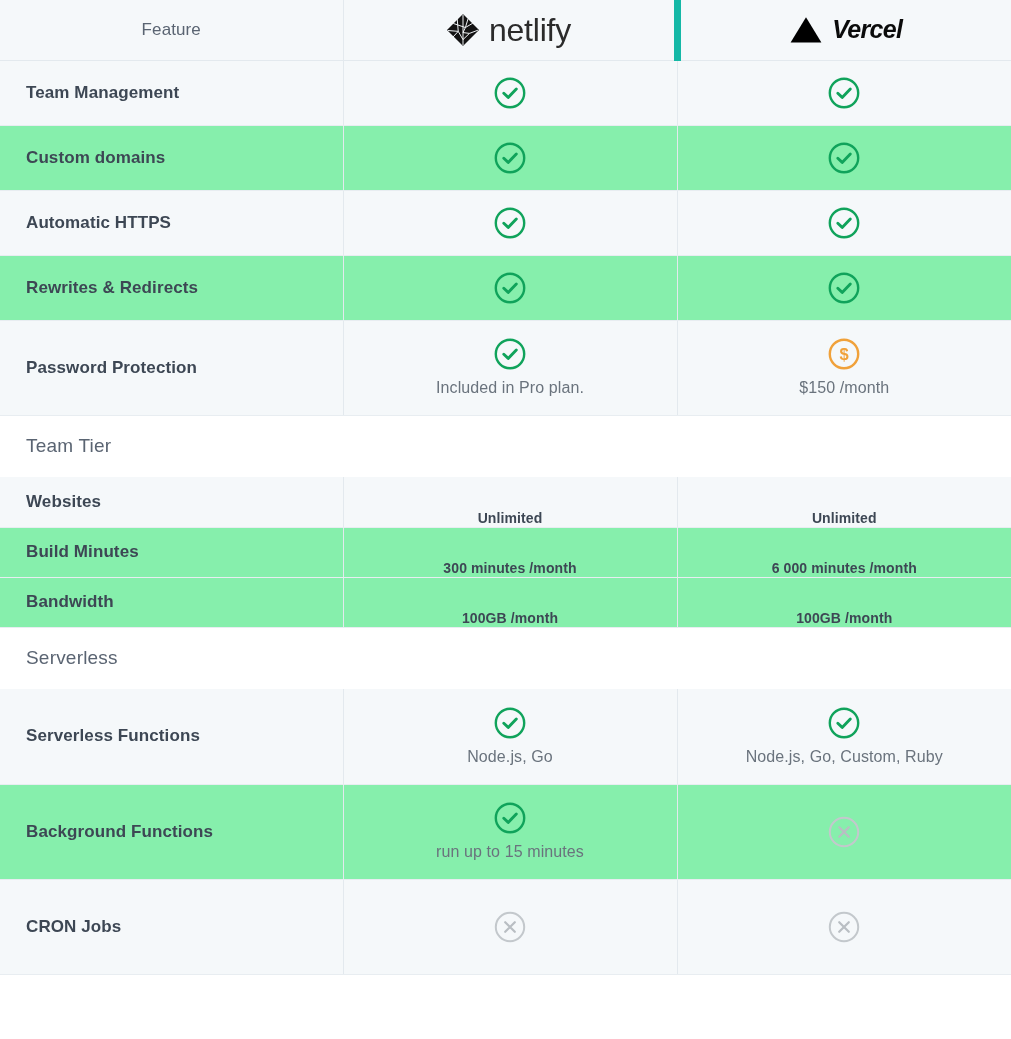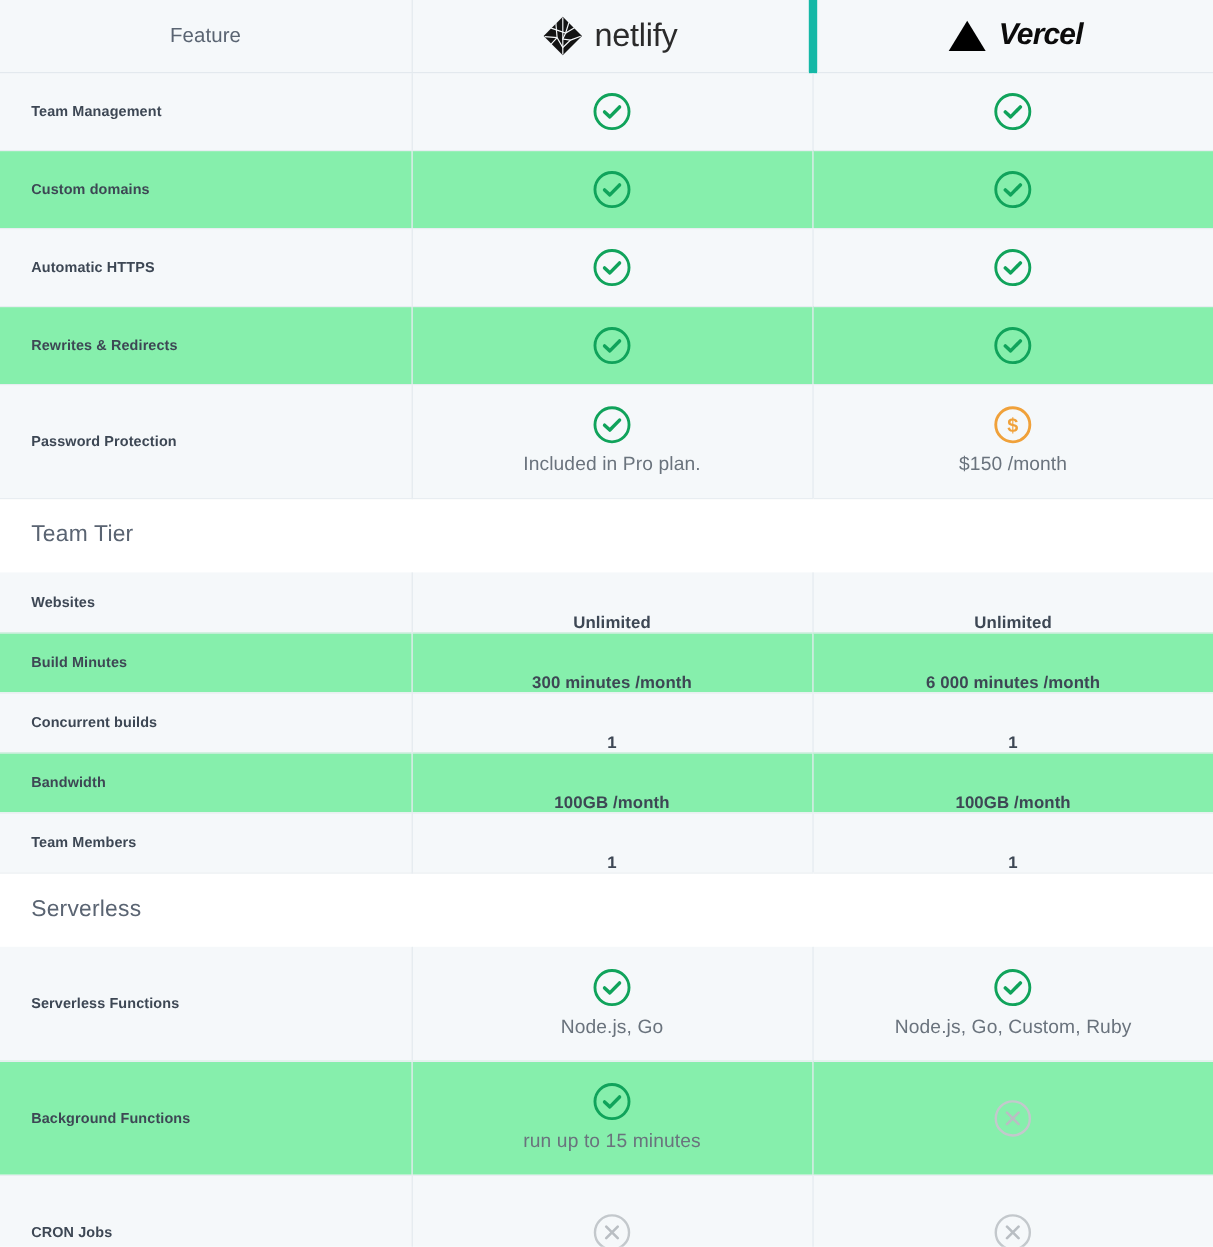--- a/index.html
+++ b/index.html
@@ -64,42 +64,42 @@
   }
   .logo-text {
     font-size: 25px;
     font-weight: 700;
     color: #0b0b0b;
     letter-spacing: -0.7px;
     line-height: 1;
   }
   .logo-text.netlify-word {
     font-weight: 400;
-    font-size: 27px;
+    font-size: 32px;
     letter-spacing: -0.2px;
     color: #2b2b2b;
   }
   .netlify-mark { display: block; }
   .vercel-mark  { display: block; }
 
   
   .feature-row > .cell {
     border-bottom: 1px solid #e8edf1;
   }
   .feature-row.shaded > .cell { background: #f5f8fa; }
   .feature-row.plain  > .cell { background: #86efac; }
   .feature-row > .cell.col-feature { border-right: 1px solid #e3e9ee; }
   .feature-row > .cell.divider-left { border-left: 1px solid #e3e9ee; }
 
   .row-h-short { height: 65px; }
   .row-h-tall  { height: 95px; }
   .row-h-mid   { height: 50px; }
 
   .feature-name {
-    font-size: 12px;
+    font-size: 17px;
     font-weight: 700;
     color: #3d4754;
     letter-spacing: .1px;
   }
 
   .vendor-cell {
     text-align: center;
   }
   .vendor-inner {
     display: flex;
@@ -322,59 +322,33 @@
           <div class="vendor-inner">
             <div class="vendor-value">300 minutes /month</div>
           </div>
         </td>
         <td class="cell col-vendor vendor-cell divider-left row-h-mid">
           <div class="vendor-inner">
             <div class="vendor-value">6 000 minutes /month</div>
           </div>
         </td>
       </tr>
-      <tr class="feature-row shaded">
-        <td class="cell col-feature row-h-mid"><span class="feature-name">Concurrent builds</span></td>
-        <td class="cell col-vendor vendor-cell row-h-mid">
-          <div class="vendor-inner">
-            <div class="vendor-value">1</div>
-          </div>
-        </td>
-        <td class="cell col-vendor vendor-cell divider-left row-h-mid">
-          <div class="vendor-inner">
-            <div class="vendor-value">1</div>
-          </div>
-        </td>
-      </tr>
       <tr class="feature-row plain">
         <td class="cell col-feature row-h-mid"><span class="feature-name">Bandwidth</span></td>
         <td class="cell col-vendor vendor-cell row-h-mid">
           <div class="vendor-inner">
             <div class="vendor-value">100GB /month</div>
           </div>
         </td>
         <td class="cell col-vendor vendor-cell divider-left row-h-mid">
           <div class="vendor-inner">
             <div class="vendor-value">100GB /month</div>
           </div>
         </td>
       </tr>
-      <tr class="feature-row shaded">
-        <td class="cell col-feature row-h-mid"><span class="feature-name">Team Members</span></td>
-        <td class="cell col-vendor vendor-cell row-h-mid">
-          <div class="vendor-inner">
-            <div class="vendor-value">1</div>
-          </div>
-        </td>
-        <td class="cell col-vendor vendor-cell divider-left row-h-mid">
-          <div class="vendor-inner">
-            <div class="vendor-value">1</div>
-          </div>
-        </td>
-      </tr>
       <tr class="section-row">
         <td class="cell" colspan="3"><span class="section-title">Serverless</span></td>
       </tr>
       <tr class="feature-row shaded">
         <td class="cell col-feature row-h-tall"><span class="feature-name">Serverless Functions</span></td>
         <td class="cell col-vendor vendor-cell row-h-tall">
           <div class="vendor-inner">
             <span>
               <svg class="status-icon" width="34" height="34" viewBox="0 0 34 34" fill="none">
       <circle cx="17" cy="17" r="14.2" stroke="#10A35B" stroke-width="2.4"></circle>

